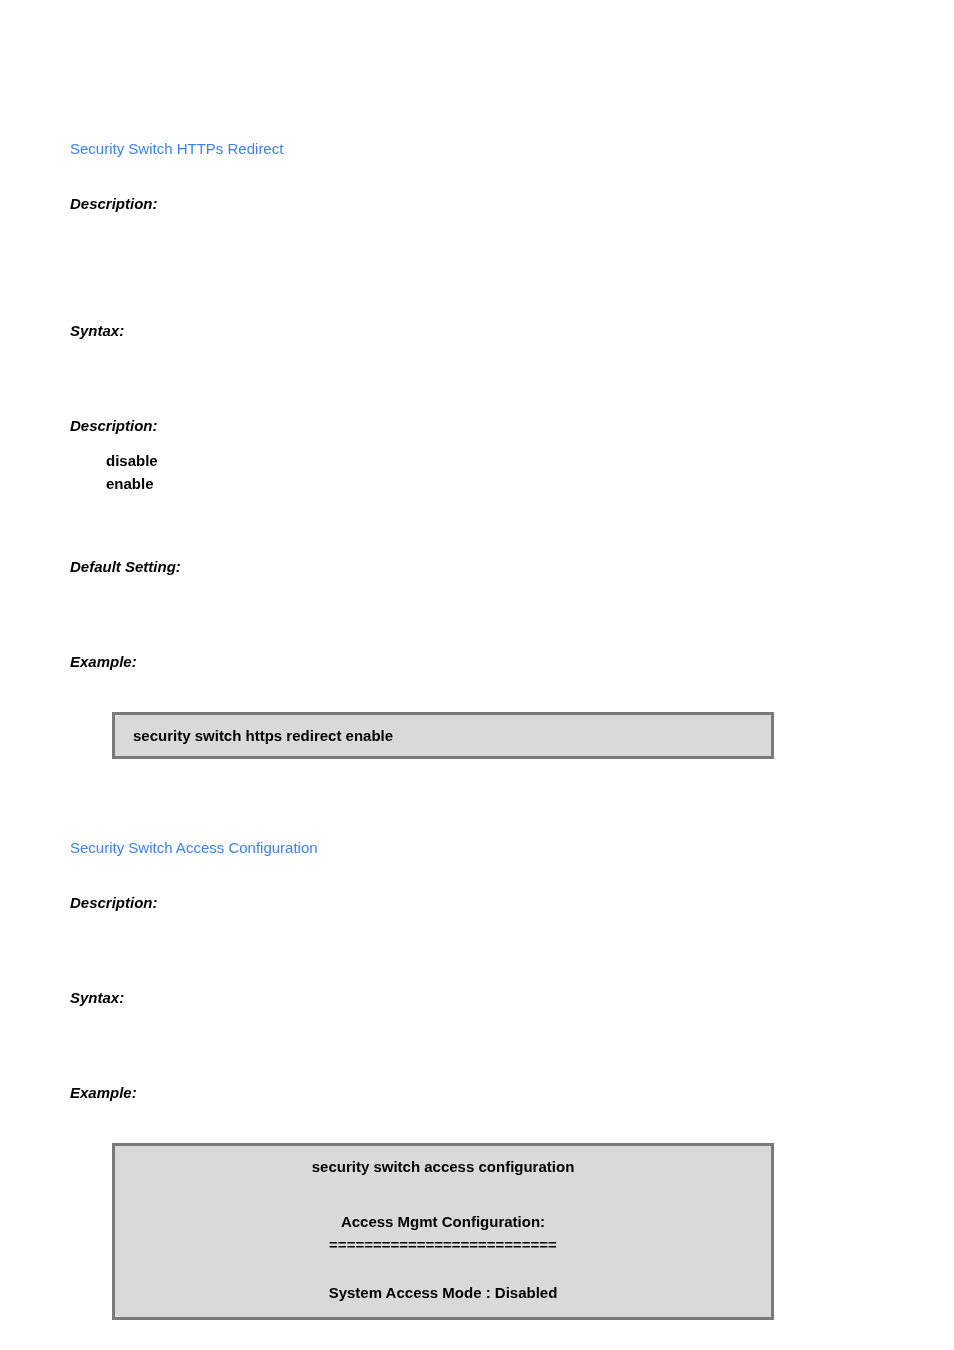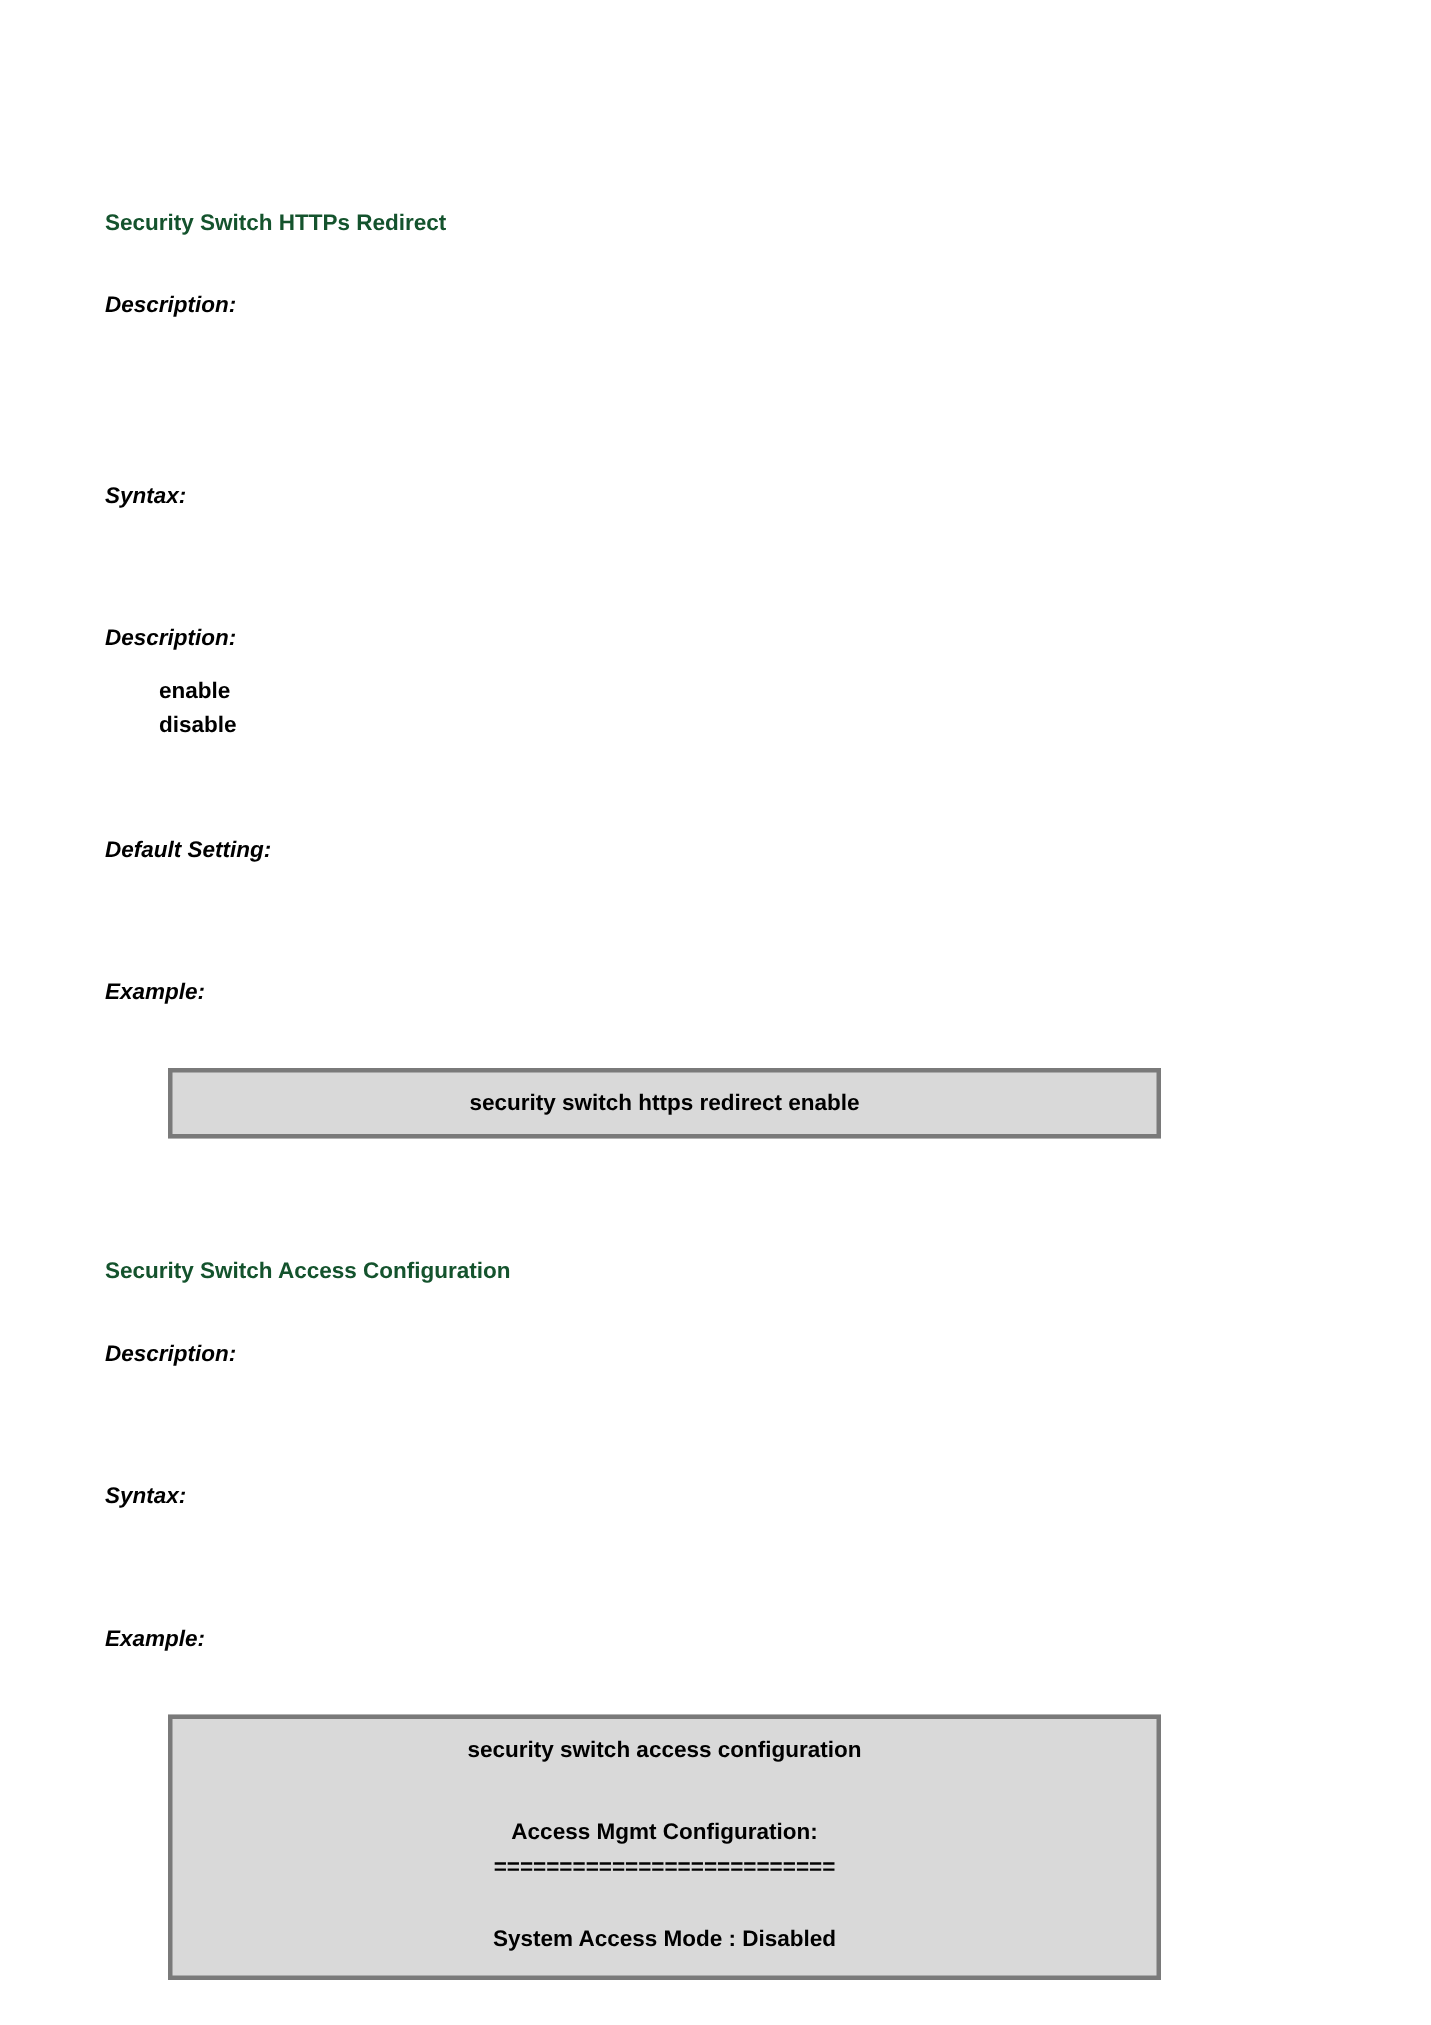--- a/index.html
+++ b/index.html
@@ -7,22 +7,22 @@
     margin: 0;
     padding: 0;
     font-family: Arial, Helvetica, sans-serif;
     background: #ffffff;
     width: 954px;
   }
   .page {
     padding: 140px 70px 60px 70px;
   }
   .section-title {
-    color: #14532d;
-    font-weight: bold;
+    color: #3b82f6;
+    font-weight: normal;
     font-size: 15px;
     margin-bottom: 38px;
   }
   .field-label {
     color: #000000;
     font-weight: bold;
     font-size: 15px;
     margin-bottom: 18px;
     font-style: italic;
   }
@@ -40,21 +40,20 @@
     height: 60px;
   }
   .code-box {
     margin-left: 42px;
     margin-right: 110px;
     border: 3px solid #7a7a7a;
     background: #d9d9d9;
     padding: 12px 18px;
     font-size: 15px;
     font-weight: bold;
-    text-align: center;
   }
   .config-box {
     margin-left: 42px;
     margin-right: 110px;
     border: 3px solid #7a7a7a;
     background: #d9d9d9;
     padding: 12px 2px 12px 2px;
     font-size: 15px;
     font-weight: bold;
   }
@@ -77,22 +76,22 @@
 
   <div class="section-title">Security Switch HTTPs Redirect</div>
 
   <div class="field-label">Description:</div>
   <div class="block-spacer-lg"></div>
 
   <div class="field-label">Syntax:</div>
   <div class="block-spacer-md"></div>
 
   <div class="field-label">Description:</div>
+  <div class="param">disable</div>
   <div class="param">enable</div>
-  <div class="param">disable</div>
   <div class="block-spacer-md"></div>
 
   <div class="field-label">Default Setting:</div>
   <div class="block-spacer-md"></div>
 
   <div class="field-label">Example:</div>
   <div style="height:24px"></div>
 
   <div class="code-box">
     <span>security switch https redirect enable</span>

